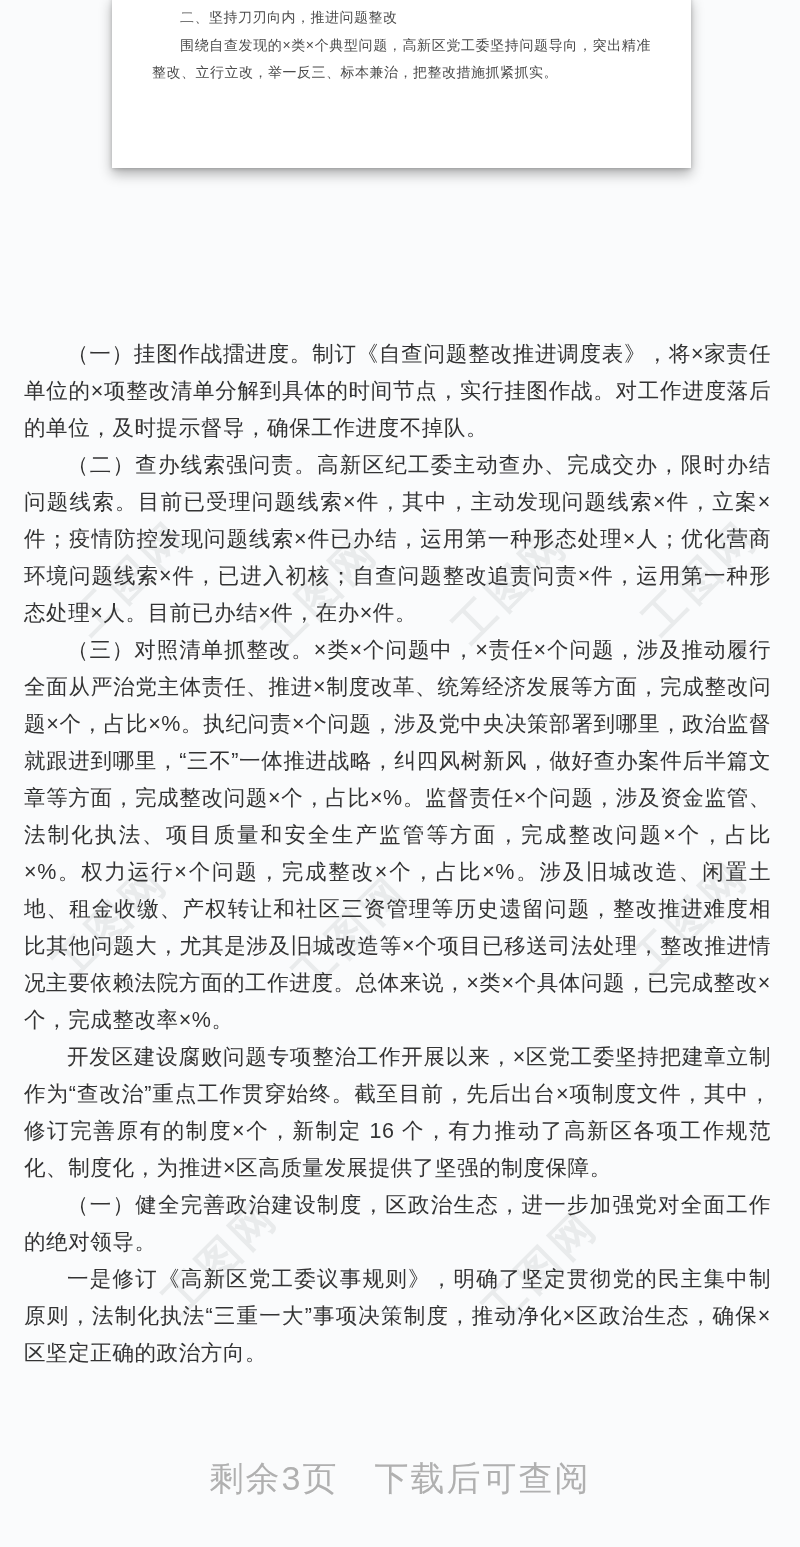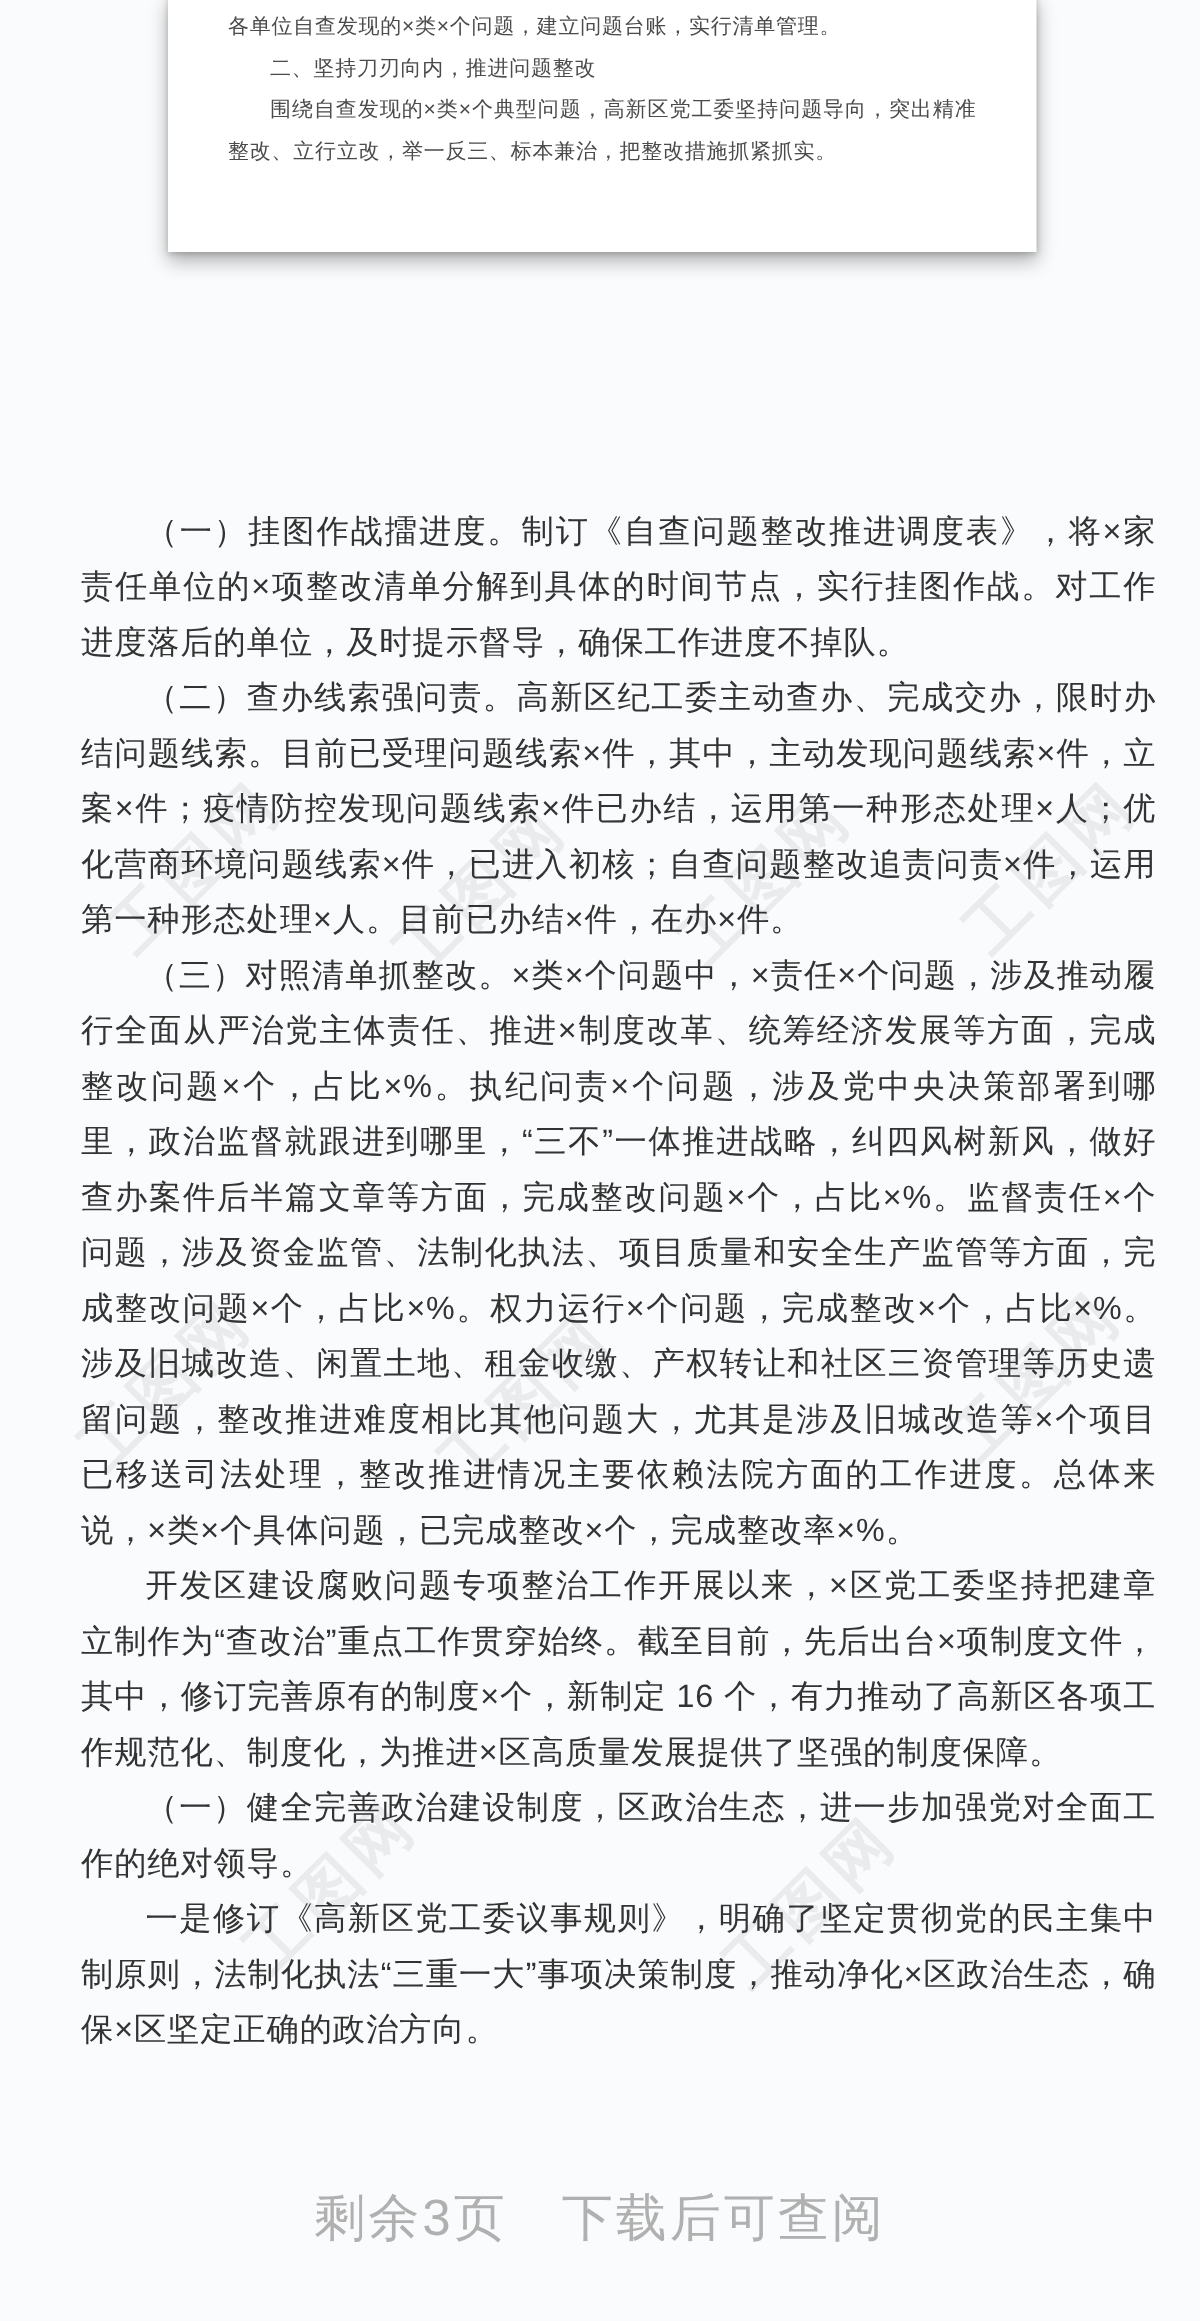--- a/index.html
+++ b/index.html
@@ -56,21 +56,20 @@
     font-weight: 700;
     letter-spacing: 5px;
     color: rgba(100, 106, 112, 0.11);
     transform: rotate(-45deg);
     white-space: nowrap;
   }
   .body-text {
     position: relative;
     padding: 36px 29px 0 24px;
     z-index: 1;
-    margin-left: 30px;
   }
   .body-text p {
     margin: 0;
     font-size: 21.5px;
     line-height: 37px;
     color: #333333;
     letter-spacing: 0.6px;
     text-align: justify;
     text-indent: 2em;
   }
@@ -87,21 +86,20 @@
     color: #b0b0b0;
     z-index: 1;
   }
 </style>
 </head>
 <body>
 
 <div class="canvas">
 
   <section class="preview-card">
-    <p class="card-line no-indent">各单位自查发现的×类×个问题，建立问题台账，实行清单管理。</p>
     <p class="card-line">二、坚持刀刃向内，推进问题整改</p>
     <p class="card-line">围绕自查发现的×类×个典型问题，高新区党工委坚持问题导向，突出精准整改、立行立改，举一反三、标本兼治，把整改措施抓紧抓实。</p>
   </section>
 
   <section class="body-section">
 
     <div class="watermark-layer">
       <span class="wm" style="left:60px;  top:250px;">工图网</span>
       <span class="wm" style="left:250px; top:265px;">工图网</span>
       <span class="wm" style="left:440px; top:258px;">工图网</span>

